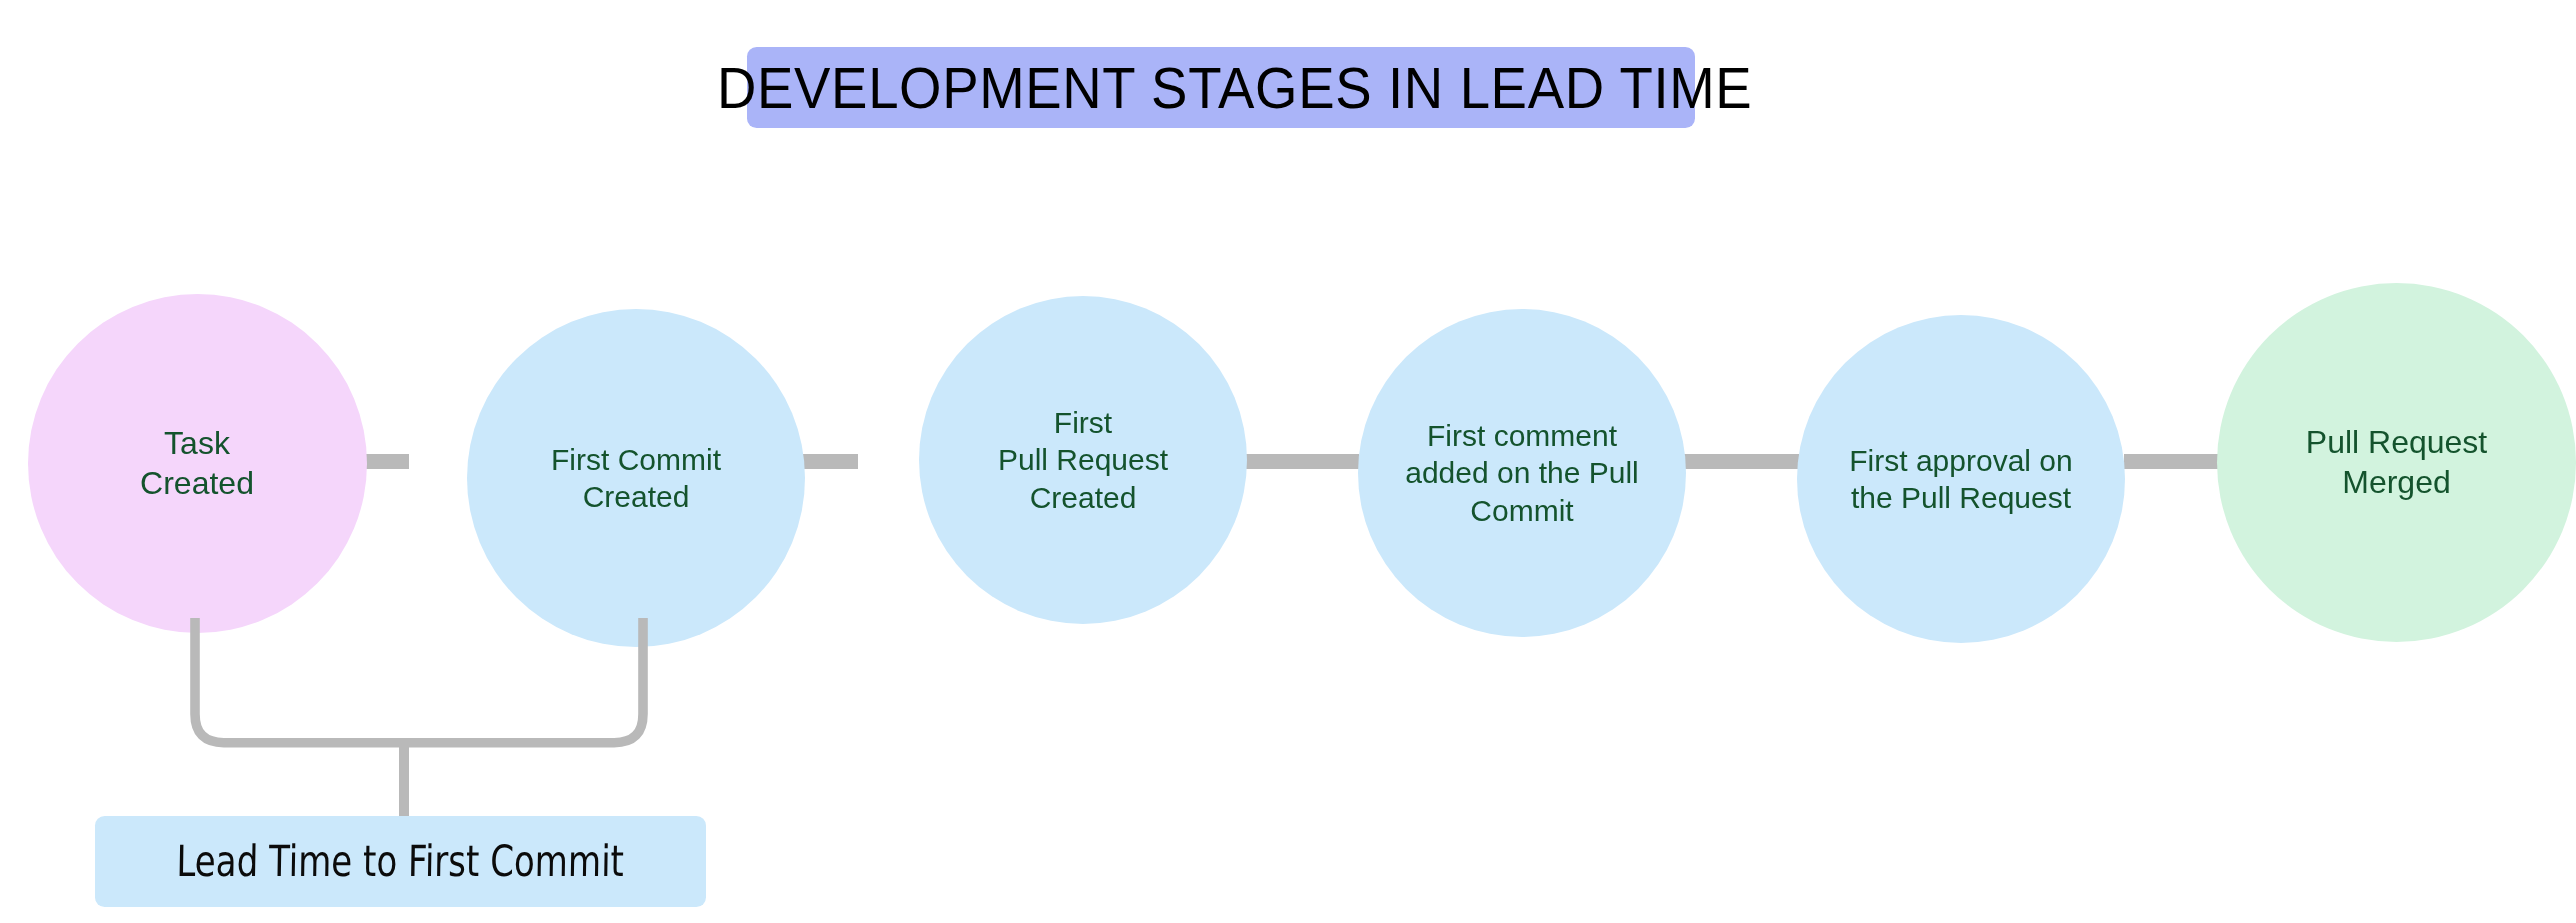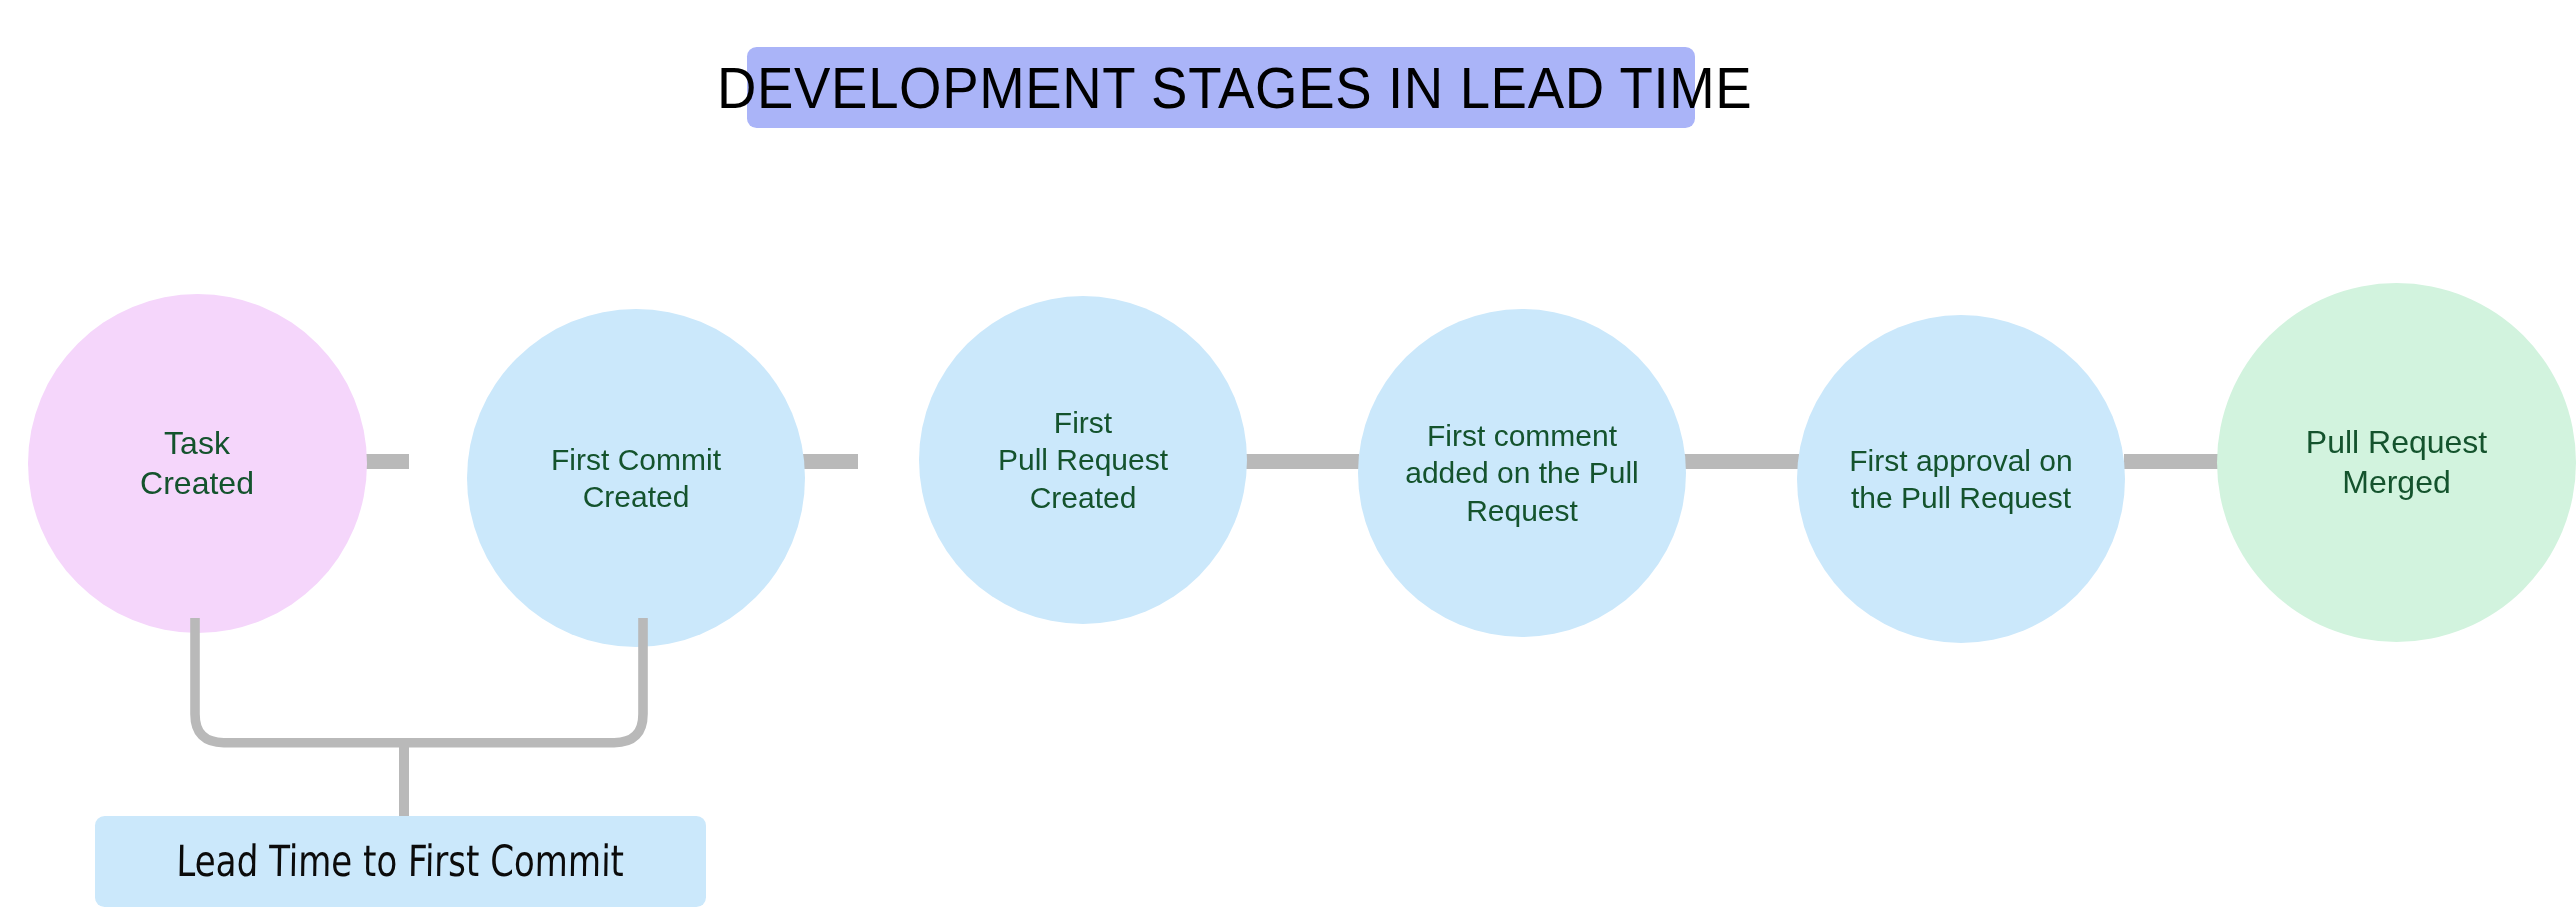--- a/index.html
+++ b/index.html
@@ -148,21 +148,21 @@
 
   <div class="stage blue" style="left:919px; top:296px; width:328px; height:328px;">
     <span class="stage-label" style="font-size:30px;">First
 Pull Request
 Created</span>
   </div>
 
   <div class="stage blue" style="left:1358px; top:309px; width:328px; height:328px;">
     <span class="stage-label" style="font-size:30px;">First comment
 added on the Pull
-Request</span>
+Commit</span>
   </div>
 
   <div class="stage blue" style="left:1797px; top:315px; width:328px; height:328px;">
     <span class="stage-label" style="font-size:30px;">First approval on
 the Pull Request</span>
   </div>
 
   <div class="stage green" style="left:2217px; top:283px; width:359px; height:359px;">
     <span class="stage-label" style="font-size:32px;">Pull Request
 Merged</span>

